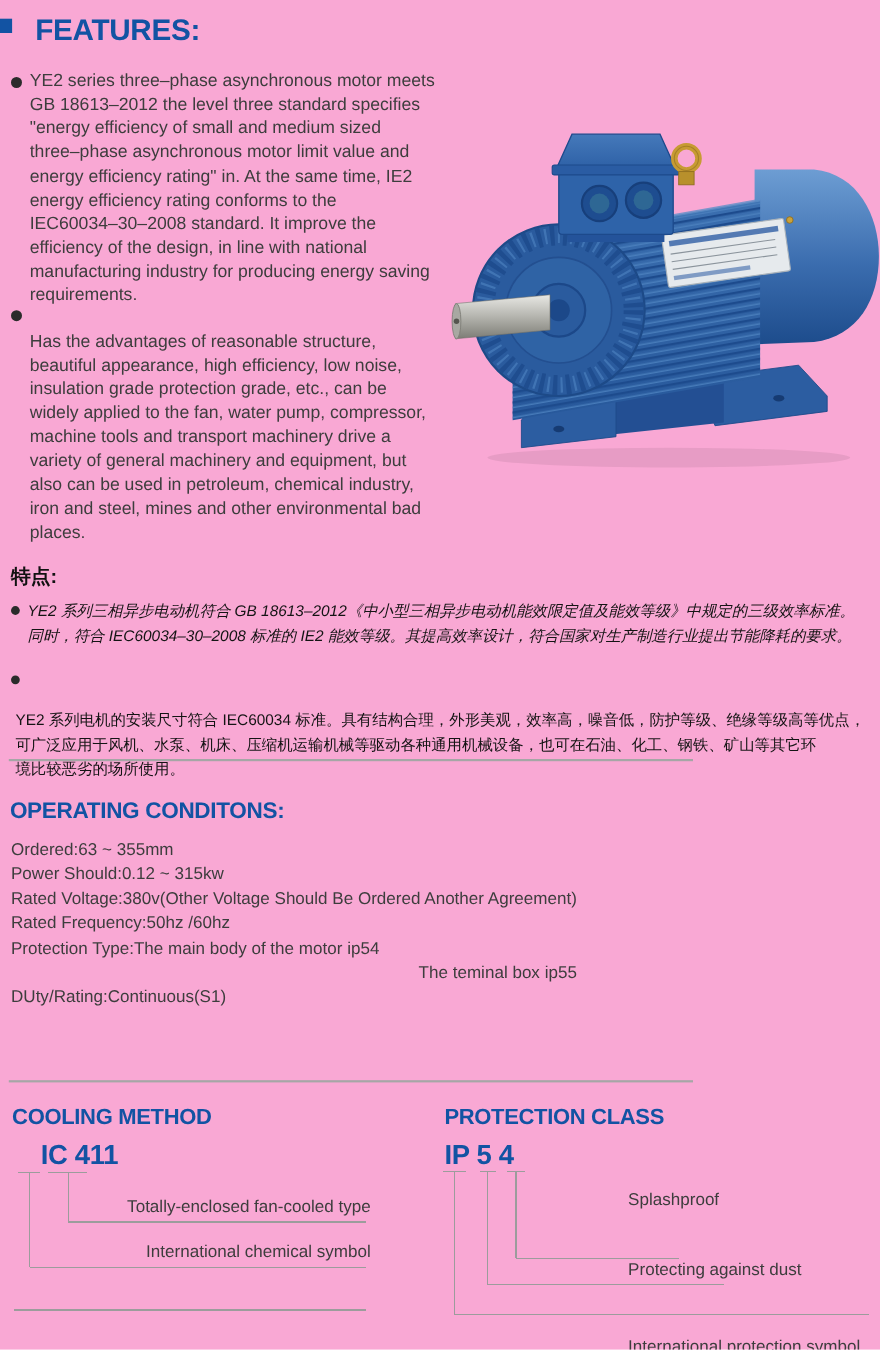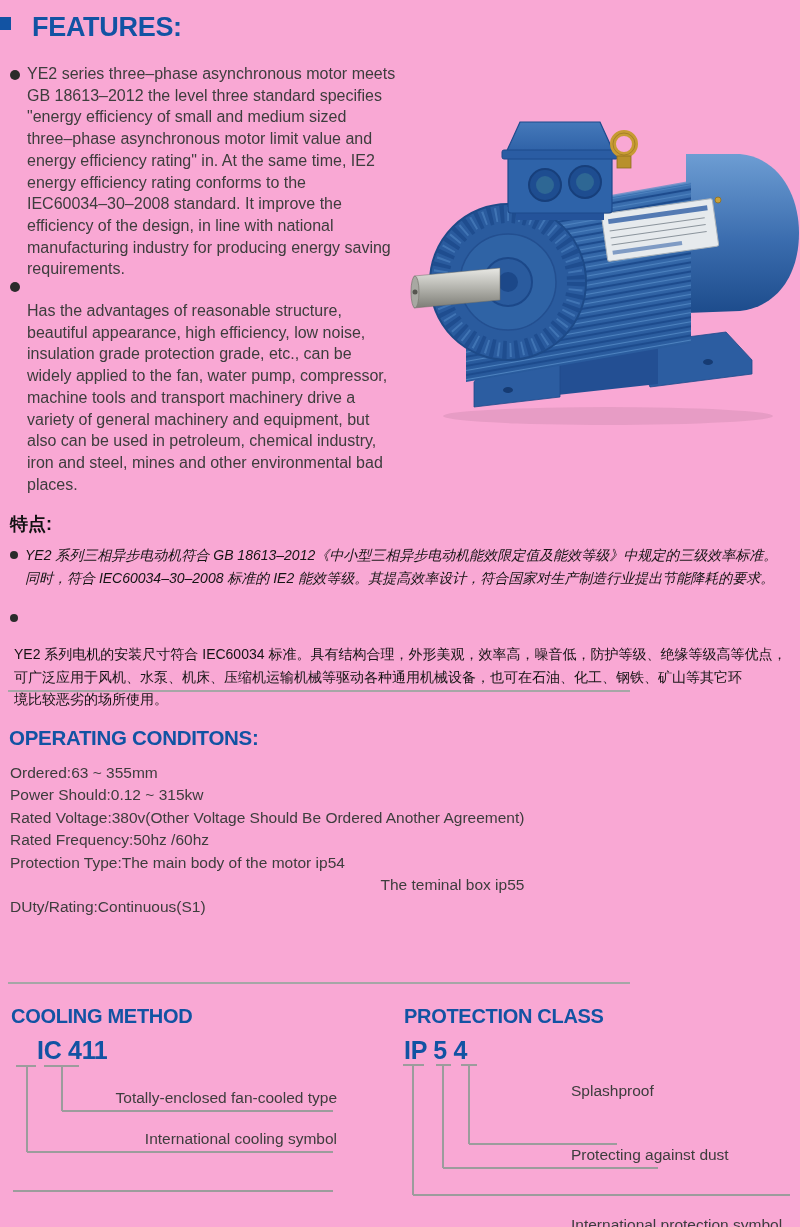--- a/index.html
+++ b/index.html
@@ -201,18 +201,18 @@
         <line x1="443" y1="5" x2="443" y2="108"></line>
         <line x1="443" y1="108" x2="658" y2="108"></line>
 
         <line x1="413" y1="5" x2="413" y2="135"></line>
         <line x1="413" y1="135" x2="790" y2="135"></line>
       </g>
     </svg>
   </div>
 
   <div class="abs lab lab-l" id="lab-cool-0">Totally-enclosed fan-cooled type</div>
-  <div class="abs lab lab-l" id="lab-cool-1">International cooling symbol</div>
+  <div class="abs lab lab-l" id="lab-cool-1">International chemical symbol</div>
   <div class="abs lab lab-r" id="lab-prot-0">Splashproof</div>
   <div class="abs lab lab-r" id="lab-prot-1">Protecting against dust</div>
   <div class="abs lab lab-r" id="lab-prot-2">International protection symbol</div>
 
 </div>
 
 </body></html>

